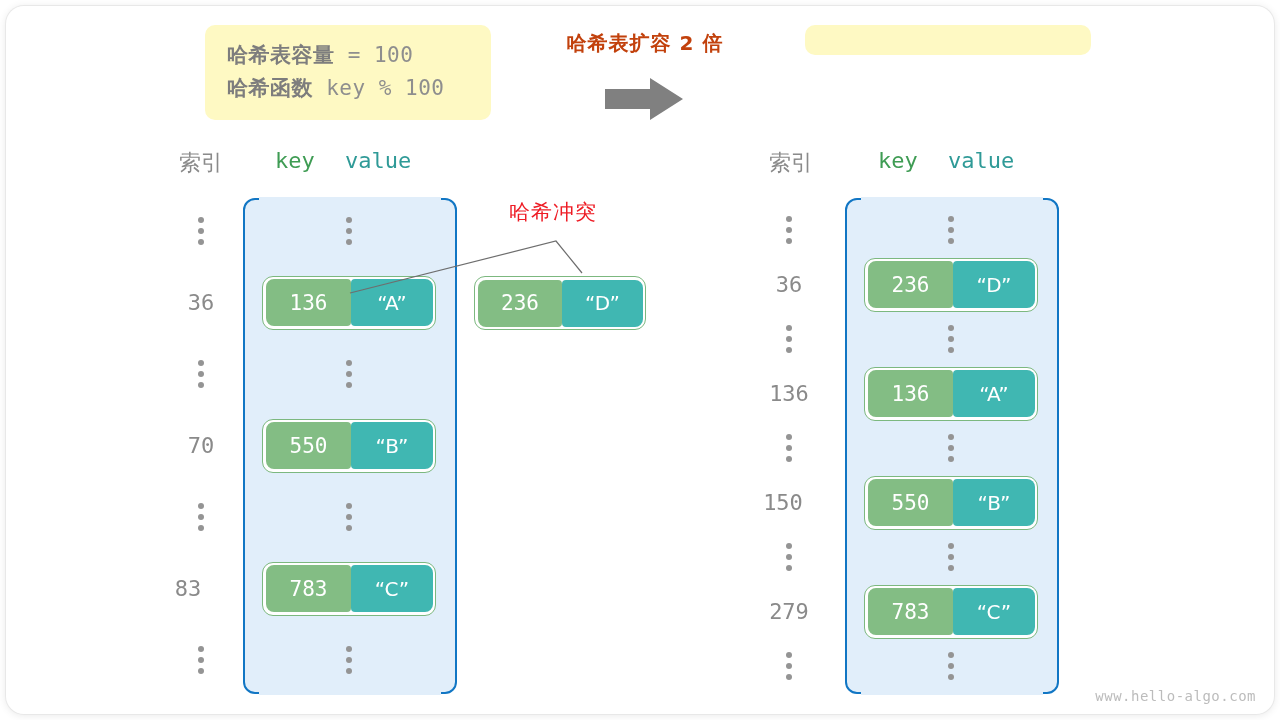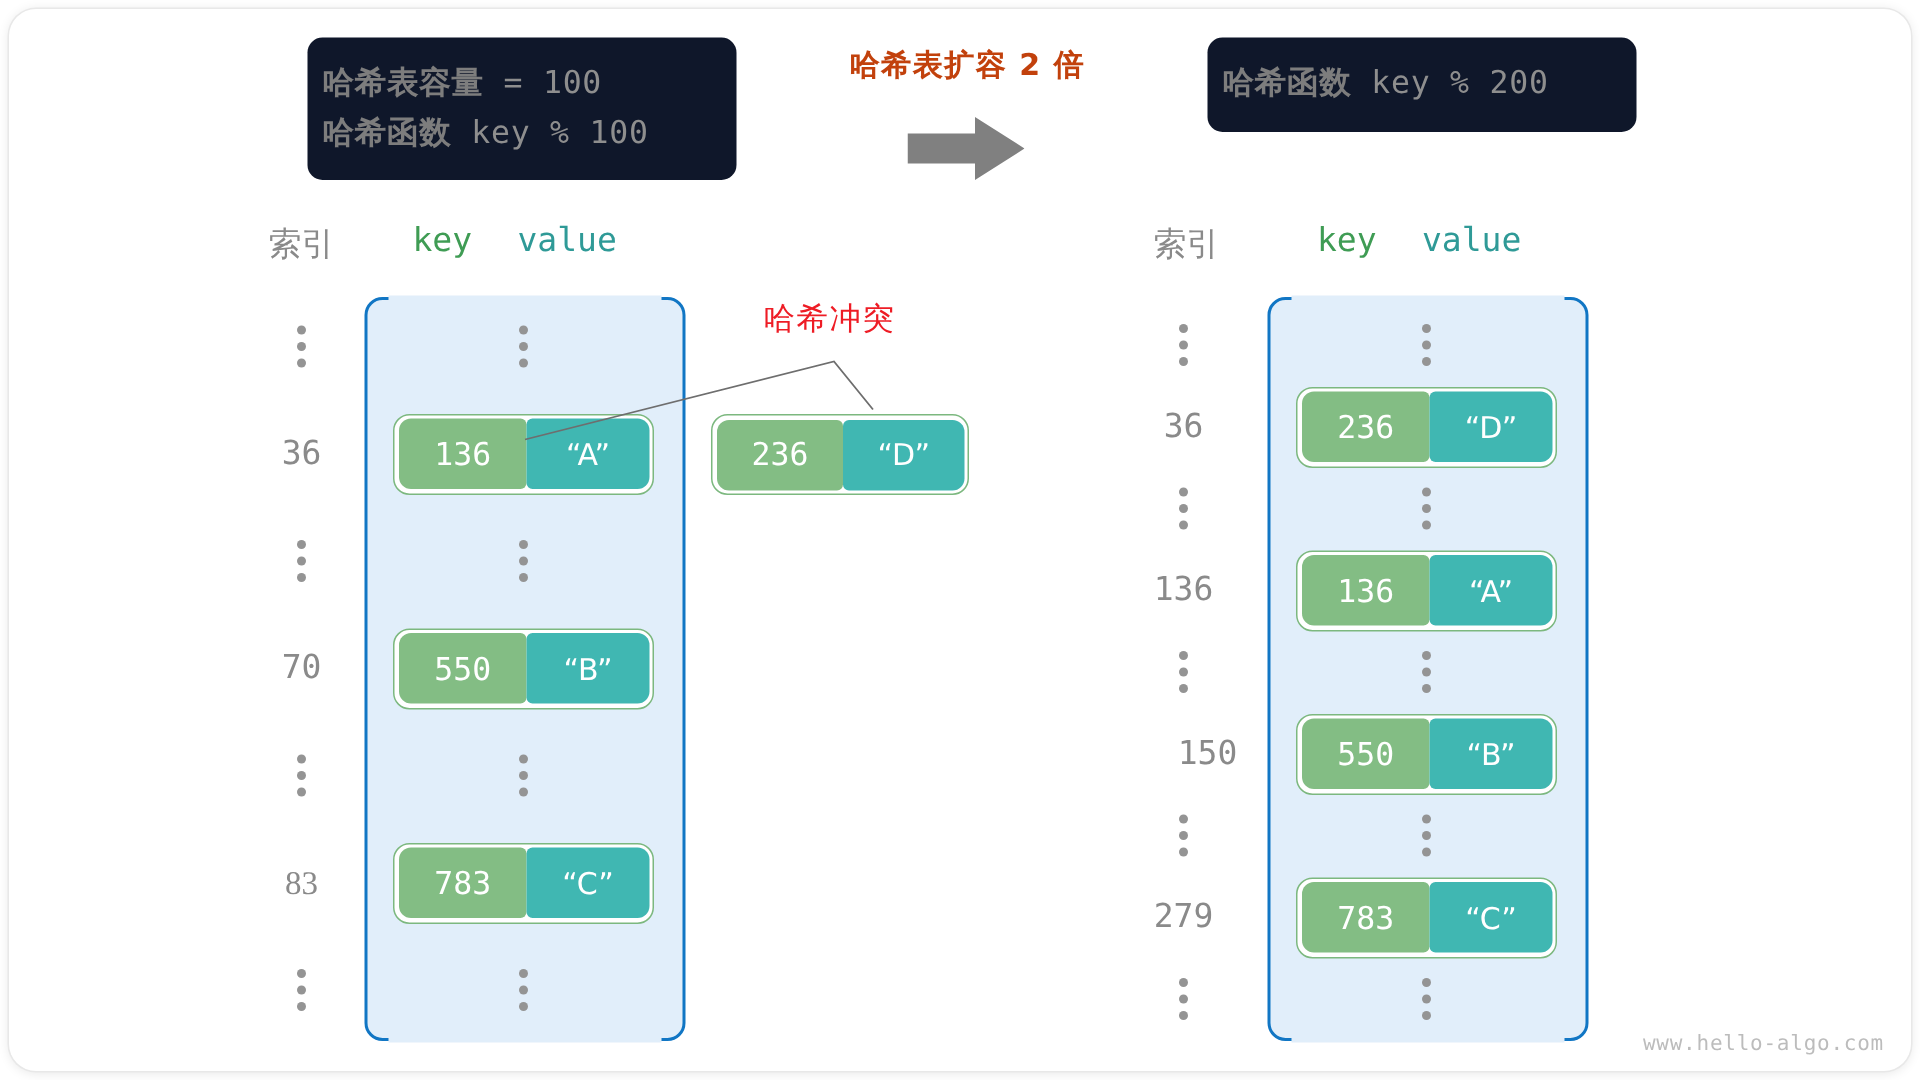--- a/index.html
+++ b/index.html
@@ -31,23 +31,23 @@
     height: 708px;
     border-radius: 18px;
     background: #ffffff;
     box-shadow: 0 0 0 1px #e8e8e8, 0 1px 8px rgba(0,0,0,0.10);
     box-sizing: border-box;
   }
 
   
   .info-box {
     position: absolute;
-    background: #0f172a;
+    background: #fef9c3;
     border-radius: 10px;
-    padding: 14px 22px 16px 10px;
+    padding: 14px 22px 16px 22px;
     box-sizing: border-box;
   }
   .info-line {
     font-family: "DejaVu Sans Mono", "Liberation Mono", monospace;
     font-size: 21px;
     color: #8e8e8e;
     letter-spacing: 0.5px;
     line-height: 1.55;
     white-space: pre;
   }
@@ -220,21 +220,20 @@
     <div class="info-line"><span class="cn">哈希表容量</span> <span>= 100</span></div>
     <div class="info-line"><span class="cn">哈希函数</span> <span>key % 100</span></div>
   </div>
 
   <div id="arrow-caption">哈希表扩容 2 倍</div>
   <svg id="arrow-shape" viewBox="0 0 78 42">
     <polygon points="0,11 45,11 45,0 78,21 45,42 45,31 0,31" fill="#808080"></polygon>
   </svg>
 
   <div class="info-box" id="info-right">
-    <div class="info-line"><span class="cn">哈希函数</span> <span>key % 200</span></div>
   </div>
 
   <div class="col-header lbl-index" style="left:170px; top:148px; width:62px; text-align:center;">索引</div>
   <div class="col-header lbl-key" style="left:275px; top:148px;">key</div>
   <div class="col-header lbl-value" style="left:345px; top:148px;">value</div>
 
   <div class="col-header lbl-index" style="left:760px; top:148px; width:62px; text-align:center;">索引</div>
   <div class="col-header lbl-key" style="left:878px; top:148px;">key</div>
   <div class="col-header lbl-value" style="left:948px; top:148px;">value</div>
 
@@ -256,21 +255,21 @@
         </div>
       </div>
       <div class="index-cell" style="left: 170px; top: 431.5px; height: 28px;">70</div>
       <div class="index-cell" style="left: 170px; top: 503px; height: 28px;">
         <div class="vdots" style="position: static;">
           <i></i>
           <i></i>
           <i></i>
         </div>
       </div>
-      <div class="index-cell" style="left: 170px; top: 574.5px; height: 28px; font-family: Liberation Serif, serif;">83</div>
+      <div class="index-cell" style="left: 157px; top: 574.5px; height: 28px;">83</div>
       <div class="index-cell" style="left: 170px; top: 646px; height: 28px;">
         <div class="vdots" style="position: static;">
           <i></i>
           <i></i>
           <i></i>
         </div>
       </div>
     </div>
   <div id="left-rows">
       <div class="vdots" style="left: 345px; top: 217px; width: 8px; height: 28px;">
@@ -335,21 +334,21 @@
         </div>
       </div>
       <div class="index-cell" style="left: 758px; top: 379.5px; height: 28px;">136</div>
       <div class="index-cell" style="left: 758px; top: 434px; height: 28px;">
         <div class="vdots" style="position: static;">
           <i></i>
           <i></i>
           <i></i>
         </div>
       </div>
-      <div class="index-cell" style="left: 774px; top: 488.5px; height: 28px;">150</div>
+      <div class="index-cell" style="left: 752px; top: 488.5px; height: 28px;">150</div>
       <div class="index-cell" style="left: 758px; top: 543px; height: 28px;">
         <div class="vdots" style="position: static;">
           <i></i>
           <i></i>
           <i></i>
         </div>
       </div>
       <div class="index-cell" style="left: 758px; top: 597.5px; height: 28px;">279</div>
       <div class="index-cell" style="left: 758px; top: 652px; height: 28px;">
         <div class="vdots" style="position: static;">

